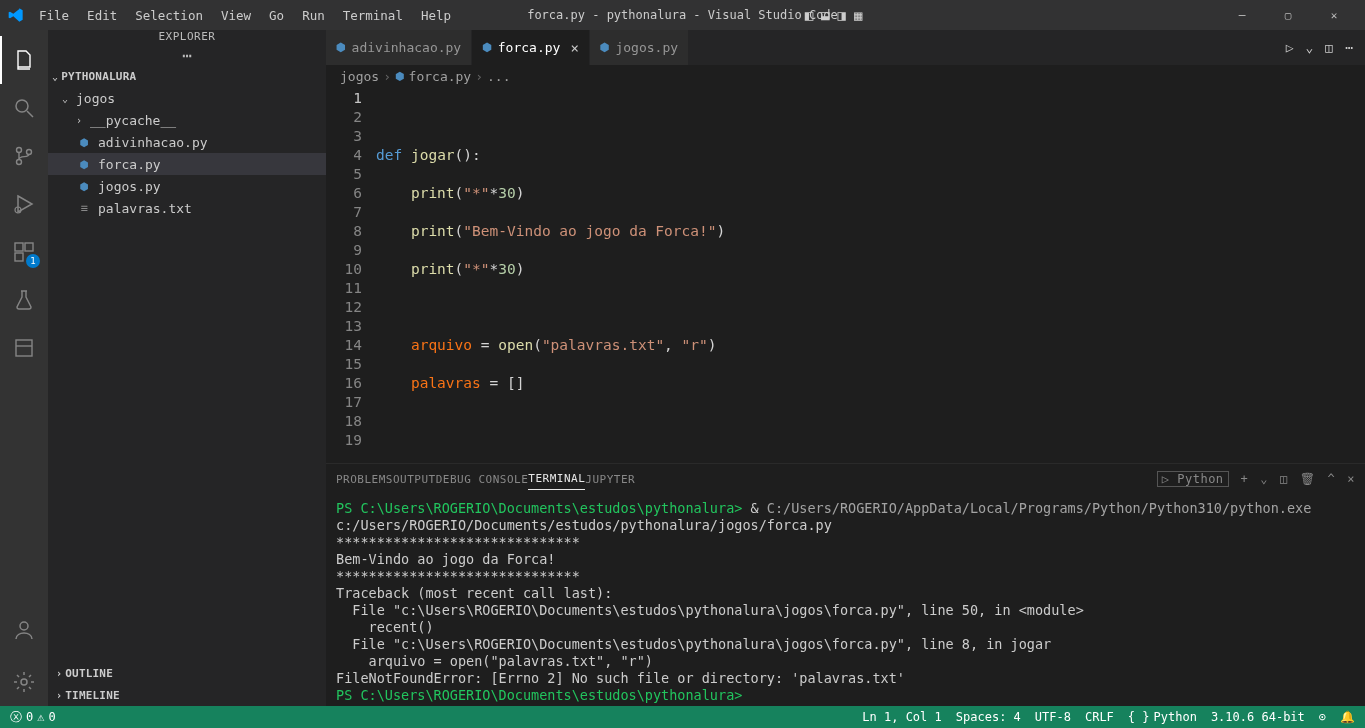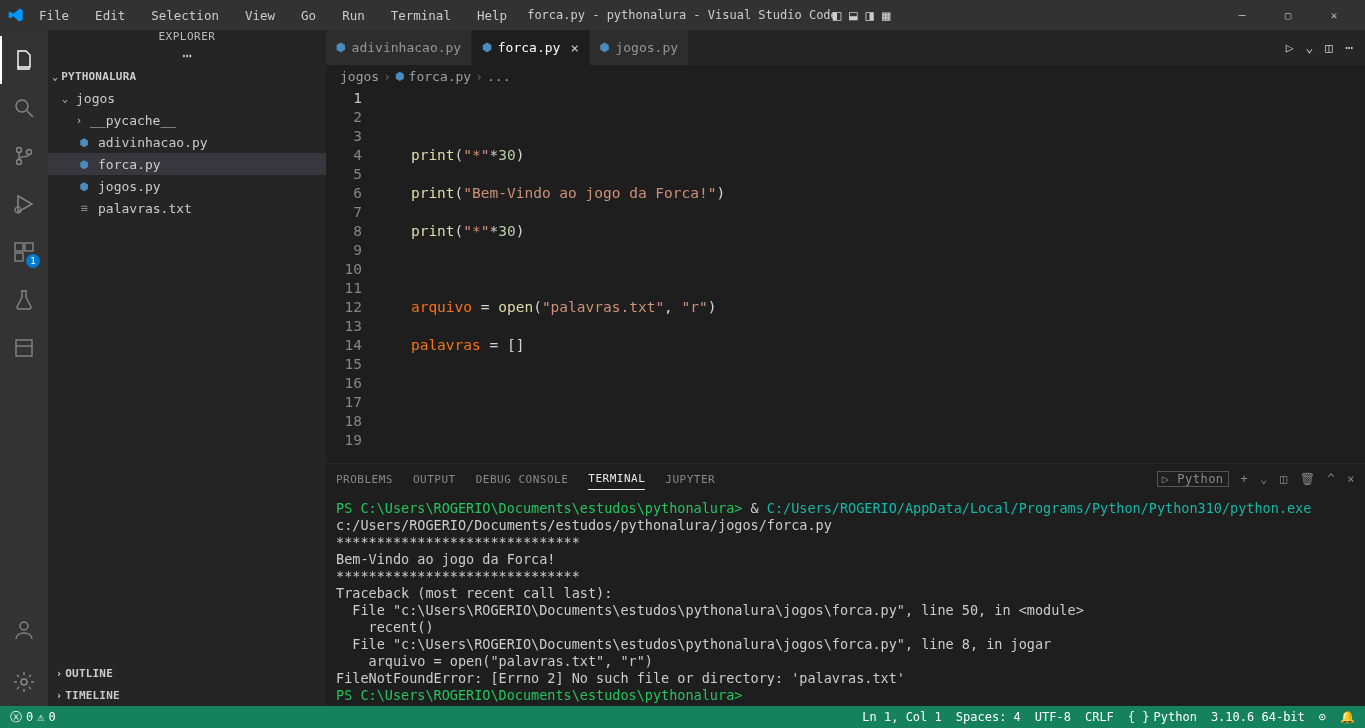--- a/index.html
+++ b/index.html
@@ -1,19 +1,19 @@
 <!DOCTYPE html>
 <html><head>
 <meta charset="utf-8">
 <style>
 * { margin:0; padding:0; box-sizing:border-box; }
 body { font-family:"Segoe UI",Consolas,monospace; font-size:13px; background:#1e1e1e; color:#cccccc; width:1365px; height:728px; overflow:hidden; display:flex; flex-direction:column; }
 .titlebar { height:30px; background:#323233; display:flex; align-items:center; color:#cccccc; padding:0 8px; position:relative; }
 .titlebar .vs-icon { width:16px; height:16px; margin-right:8px; }
-.titlebar .menu { display:flex; gap:12px; }
+.titlebar .menu { display:flex; gap:4px; }
 .titlebar .menu span { padding:0 7px; cursor:pointer; font-size:12.5px; color:#cccccc; }
 .titlebar .title { position:absolute; left:50%; transform:translateX(-50%); font-size:12px; color:#cccccc; }
 .titlebar .win-controls { margin-left:auto; display:flex; gap:0; }
 .titlebar .win-controls span { width:46px; display:flex; justify-content:center; align-items:center; color:#bbb; font-size:11px; cursor:pointer; }
 .titlebar .layout-icons { margin-left:auto; margin-right:10px; display:flex; gap:8px; color:#ccc; font-size:14px; }
 .main { flex:1; display:flex; overflow:hidden; }
 .activity-bar { width:48px; background:#333333; display:flex; flex-direction:column; align-items:center; padding-top:6px; }
 .activity-bar .ab-item { width:48px; height:48px; display:flex; justify-content:center; align-items:center; color:#858585; position:relative; cursor:pointer; }
 .activity-bar .ab-item.active { color:#fff; }
 .activity-bar .ab-item.active::before { content:""; position:absolute; left:0; top:0; bottom:0; width:2px; background:#fff; }
@@ -52,28 +52,28 @@
 .minimap { position:absolute; right:14px; top:0; width:96px; height:380px; background:rgba(30,30,30,0.7); font-size:1.6px; line-height:2px; color:#7a7a7a; overflow:hidden; white-space:pre; padding:3px; font-family:Consolas,monospace; }
 .kw-import { color:#c586c0; }
 .kw-def { color:#569cd6; }
 .str { color:#ce9178; }
 .num { color:#b5cea8; }
 .nm { color:#f97316; }
 .op { color:#d4d4d4; }
 .mod { color:#4ec9b0; border-bottom:1px dotted #808080; }
 .fnb { color:#dcdcaa; }
 .panel { height:243px; background:#1e1e1e; border-top:1px solid #2a2a2a; display:flex; flex-direction:column; }
-.panel-tabs { height:30px; display:flex; align-items:center; padding:0 10px; gap:20px; font-size:11px; letter-spacing:0.5px; }
+.panel-tabs { height:30px; display:flex; align-items:center; padding:0 10px; font-size:11px; letter-spacing:0.5px; }
 .panel-tabs span { color:#888; cursor:pointer; padding:4px 0; }
 .panel-tabs span.active { color:#e7e7e7; border-bottom:1px solid #e7e7e7; }
 .panel-tabs .right { margin-left:auto; display:flex; align-items:center; gap:12px; color:#ccc; font-size:12px; }
 .panel-tabs .right .py-badge { border:1px solid #555; padding:0 4px; font-size:12px; }
 .terminal { flex:1; padding:6px 10px; font-family:Consolas,monospace; font-size:13.5px; line-height:17px; color:#cccccc; overflow:hidden; white-space:pre-wrap; }
 .terminal .cmd-path { color:#22c55e; }
-.terminal .cmd-yellow { color:#14b8a6; }
+.terminal .cmd-yellow { color:#a3a3a3; }
 .statusbar { height:22px; background:#16825d; display:flex; align-items:center; color:#fff; font-size:12px; padding:0 10px; gap:14px; }
 .statusbar .right { margin-left:auto; display:flex; gap:14px; align-items:center; }
 .statusbar .item { display:flex; align-items:center; gap:4px; cursor:pointer; }
 svg { display:block; }
 </style>
 </head>
 <body>
 
 <div class="titlebar">
   <svg class="vs-icon" viewBox="0 0 24 24">
@@ -259,20 +259,21 @@
           <div class="ln">13</div>
           <div class="ln">14</div>
           <div class="ln">15</div>
           <div class="ln">16</div>
           <div class="ln">17</div>
           <div class="ln">18</div>
           <div class="ln">19</div>
       </div>
       <div class="code">
 <div class="line"></div>
+<div class="line"><span class="kw-def">def</span> <span class="fnb">jogar</span><span class="op">():</span></div>
 <div class="line">    <span class="fnb">print</span><span class="op">(</span><span class="str">"*"</span><span class="op">*</span><span class="num">30</span><span class="op">)</span></div>
 <div class="line">    <span class="fnb">print</span><span class="op">(</span><span class="str">"Bem-Vindo ao jogo da Forca!"</span><span class="op">)</span></div>
 <div class="line">    <span class="fnb">print</span><span class="op">(</span><span class="str">"*"</span><span class="op">*</span><span class="num">30</span><span class="op">)</span></div>
 <div class="line"></div>
 <div class="line">    <span class="nm">arquivo</span> <span class="op">=</span> <span class="fnb">open</span><span class="op">(</span><span class="str">"palavras.txt"</span><span class="op">,</span> <span class="str">"r"</span><span class="op">)</span></div>
 <div class="line">    <span class="nm">palavras</span> <span class="op">=</span> <span class="op">[]</span></div>
 <div class="line"></div>
 
 
 

